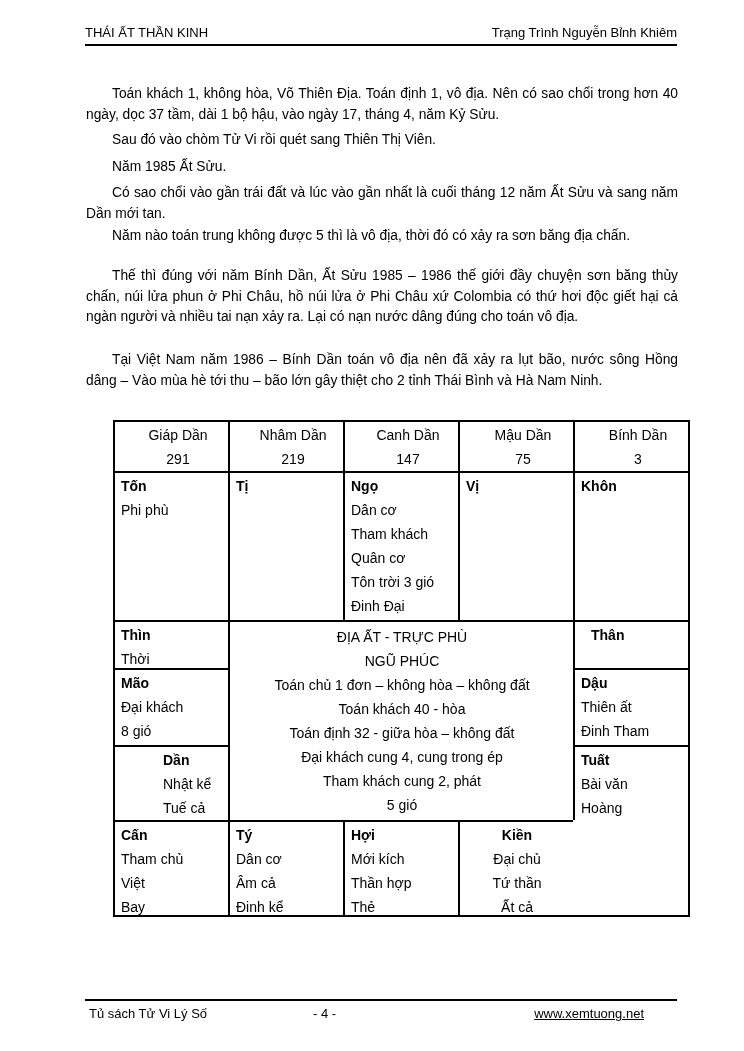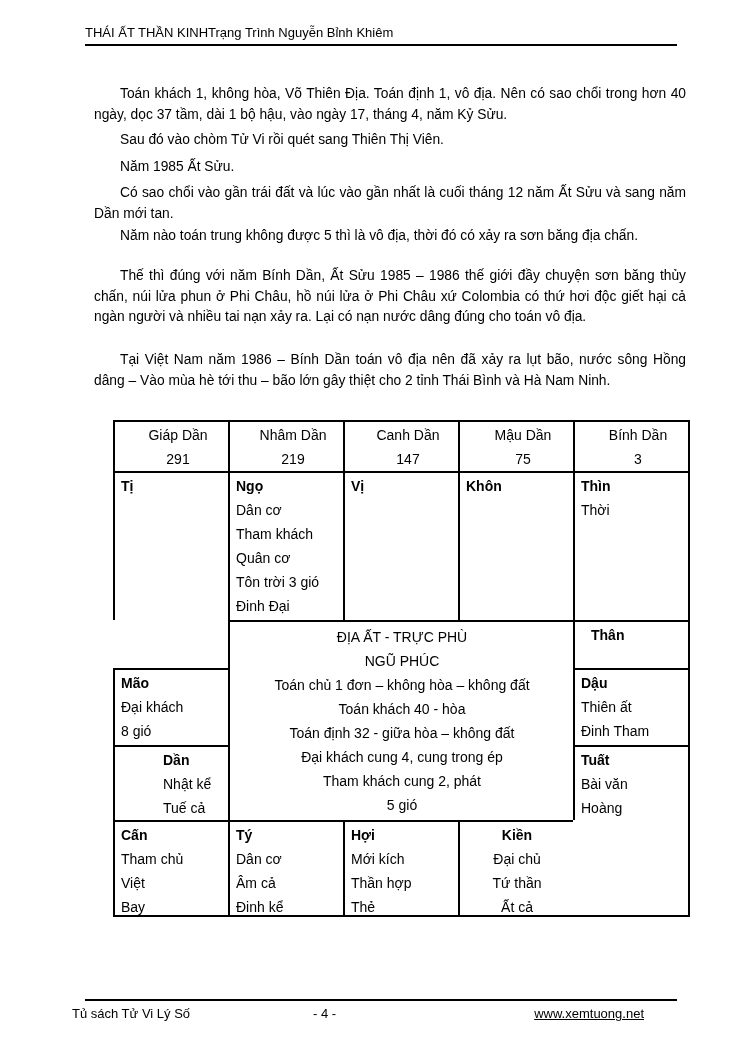--- a/index.html
+++ b/index.html
@@ -7,31 +7,31 @@
     position:relative;
     width:744px; height:1051px;
     margin:0 auto;
     background:#ffffff;
     color:#000000;
     font-family:"Liberation Sans","DejaVu Sans",sans-serif;
     overflow:hidden;
   }
   
   .hdr { position:absolute; top:25px; left:85px; width:592px;
-         display:flex; font-size:13px; }
+         display:flex; justify-content:space-between; font-size:13px; }
   .rule { position:absolute; left:85px; width:592px; height:2px; background:#000; }
   .hdr-rule { top:44px; }
   .ftr-rule { top:999px; }
   .ftr-item { position:absolute; top:1006px; font-size:13px; }
-  .ftr-left   { left:72px; }
+  .ftr-left   { left:89px; }
   .ftr-center { left:313px; }
   .ftr-right  { right:100px; text-decoration:underline; cursor:pointer; }
   
   .para {
-    position:absolute; left:94px; width:592px; margin:0;
+    position:absolute; left:86px; width:592px; margin:0;
     font-size:13.8px; line-height:20.5px;
     text-align:justify; text-indent:26px;
   }
   .p1 { top:84px; }  .p2 { top:130px; } .p3 { top:157px; }
   .p4 { top:183px; } .p5 { top:226px; } .p6 { top:266px; } .p7 { top:350px; }
   
   .ttable {
     position:absolute; left:113px; top:420px;
     width:577px; height:497px;
     display:grid;
@@ -90,20 +90,24 @@
     </div>
     <div class="tcell hdrc">
       <div>Mậu Dần</div>
       <div>75</div>
     </div>
     <div class="tcell hdrc">
       <div>Bính Dần</div>
       <div>3</div>
     </div>
 
+    <div class="tcell">
+      <div class="ctitle">Tốn</div>
+      <div>Phi phù</div>
+    </div>
     <div class="tcell">
       <div class="ctitle">Tị</div>
     </div>
     <div class="tcell">
       <div class="ctitle">Ngọ</div>
       <div>Dân cơ</div>
       <div>Tham khách</div>
       <div>Quân cơ</div>
       <div>Tôn trời 3 gió</div>
       <div>Đinh Đại</div>

